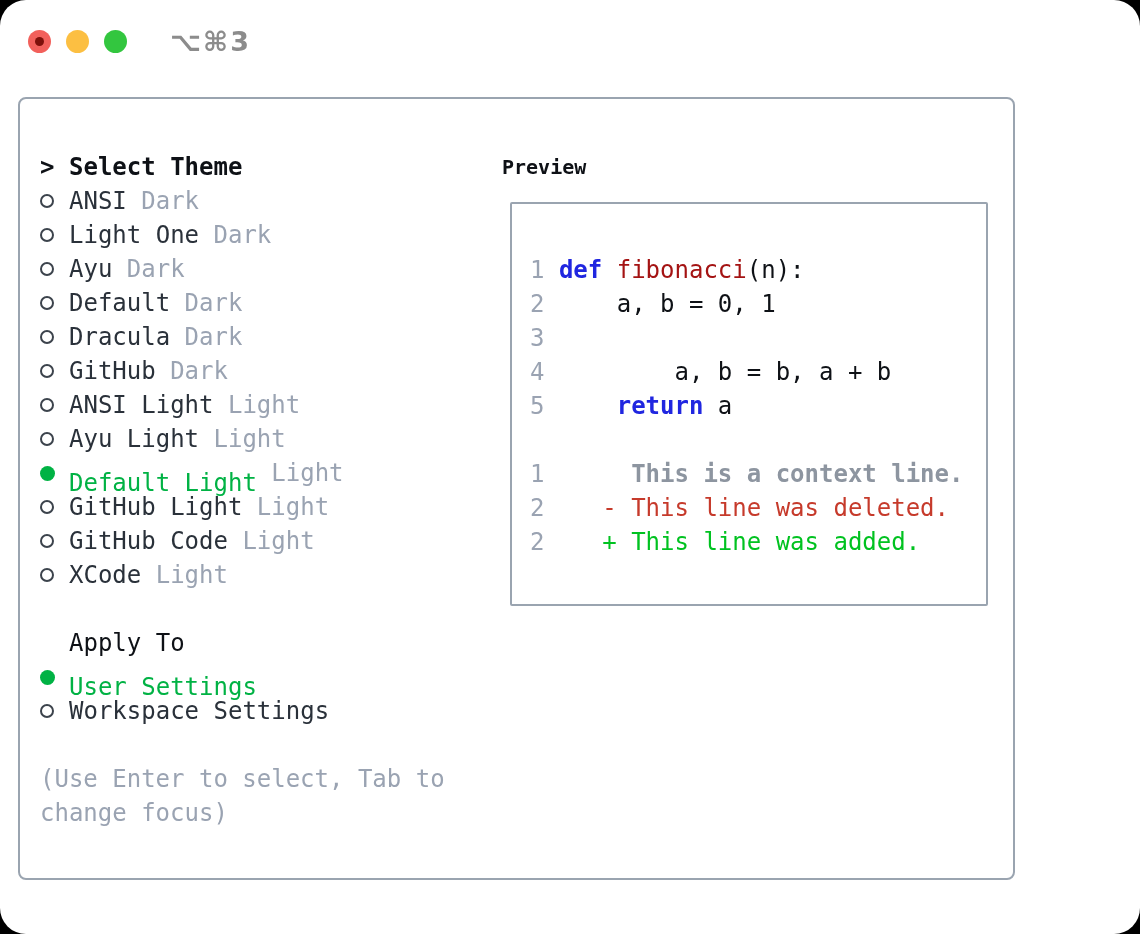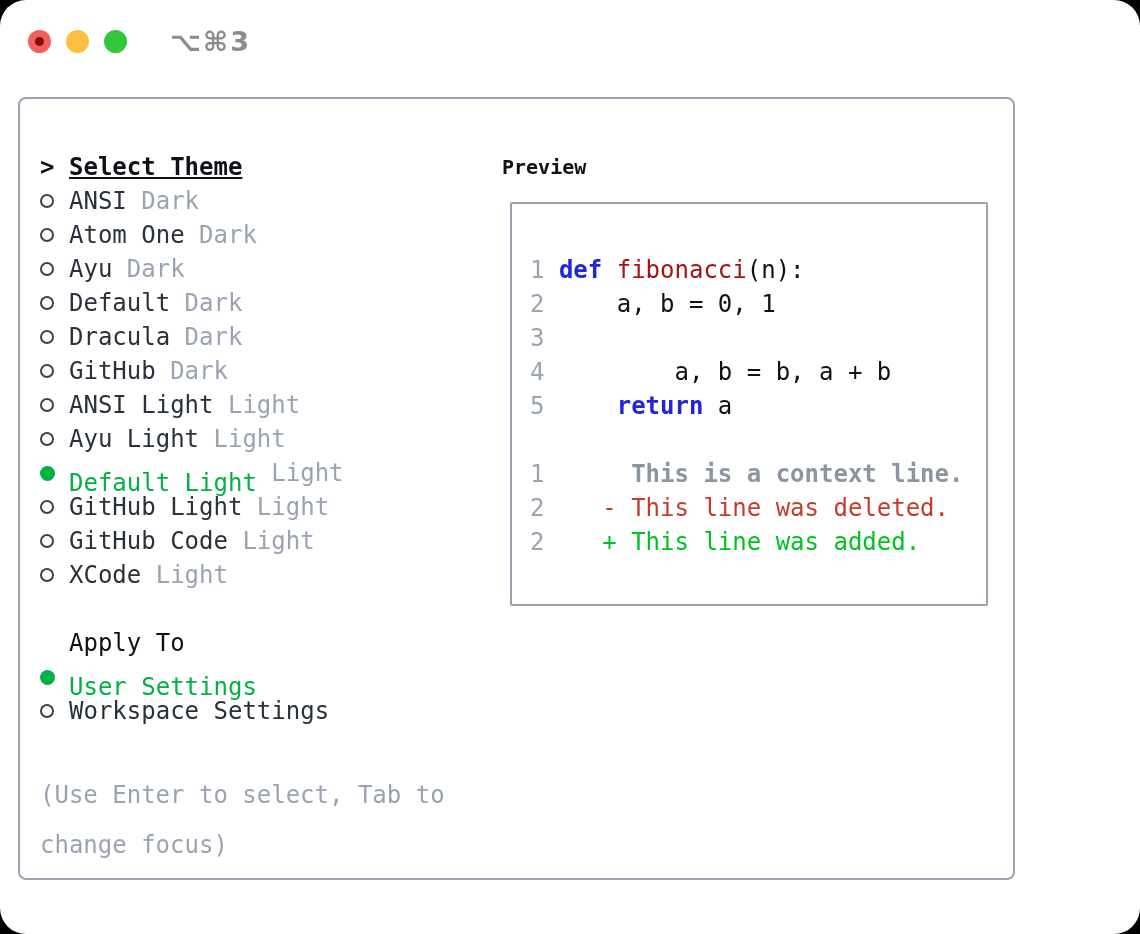--- a/index.html
+++ b/index.html
@@ -25,27 +25,27 @@
 
   .panel{position:absolute;left:18px;top:97px;width:997px;height:783px;border:2px solid var(--border);border-radius:8px;background:var(--window);}
 
   .left-col{position:absolute;left:20px;top:51px;font-size:24px;line-height:34px;color:var(--name);}
   .row{display:flex;align-items:center;height:34px;white-space:pre;}
   .row.blank{height:34px;}
   .marker{display:inline-flex;width:29px;align-items:center;flex:none;}
   .caret{font-weight:bold;color:var(--ink);}
   .dot{display:inline-block;width:14px;height:14px;border:2px solid var(--dot-border);border-radius:50%;}
   .dot.sel{width:15px;height:15px;border:none;background:var(--green);}
-  .h{font-weight:bold;color:var(--ink);text-decoration:underline;}
+  .h{font-weight:bold;color:var(--ink);}
   .h2{color:var(--ink);}
   .name{color:var(--name);}
   .name.sel{color:var(--green);margin-top:19px;}
   .tag{color:var(--muted);margin-left:1ch;}
   .hint{color:var(--muted);}
-  .hint div{height:34px;line-height:34px;white-space:pre;margin-top:16px;}
+  .hint div{height:34px;line-height:34px;white-space:pre;}
 
   .preview-label{position:absolute;left:482px;top:51px;height:34px;line-height:34px;font-size:20px;font-weight:bold;color:var(--ink);}
   .preview-box{position:absolute;left:490px;top:103px;width:478px;height:404px;border:2px solid var(--border);border-radius:2px;padding:49px 0 0 18px;overflow:hidden;}
   .crow{display:flex;height:34px;line-height:34px;font-size:24px;white-space:pre;}
   .lnum{display:inline-block;min-width:1ch;margin-right:1ch;color:var(--muted);flex:none;}
   .ctext{white-space:pre;color:var(--ink);}
   .tok-kw{color:var(--kw);font-weight:bold;}
   .tok-fn{color:var(--fn);}
   .tok-pl{color:var(--ink);}
   .d-context{color:var(--muted2);font-weight:bold;}
@@ -69,21 +69,21 @@
   <div class="panel">
 
     <div class="left-col">
       <div class="row">
         <span class="marker caret">&gt;</span>
         <span class="h">Select Theme</span>
       </div>
 
       <div id="theme-list">
           <div class="row"><span class="marker"><i class="dot"></i></span><span class="name">ANSI</span><span class="tag">Dark</span></div>
-          <div class="row"><span class="marker"><i class="dot"></i></span><span class="name">Atom One</span><span class="tag">Dark</span></div>
+          <div class="row"><span class="marker"><i class="dot"></i></span><span class="name">Light One</span><span class="tag">Dark</span></div>
           <div class="row"><span class="marker"><i class="dot"></i></span><span class="name">Ayu</span><span class="tag">Dark</span></div>
           <div class="row"><span class="marker"><i class="dot"></i></span><span class="name">Default</span><span class="tag">Dark</span></div>
           <div class="row"><span class="marker"><i class="dot"></i></span><span class="name">Dracula</span><span class="tag">Dark</span></div>
           <div class="row"><span class="marker"><i class="dot"></i></span><span class="name">GitHub</span><span class="tag">Dark</span></div>
           <div class="row"><span class="marker"><i class="dot"></i></span><span class="name">ANSI Light</span><span class="tag">Light</span></div>
           <div class="row"><span class="marker"><i class="dot"></i></span><span class="name">Ayu Light</span><span class="tag">Light</span></div>
           <div class="row"><span class="marker"><i class="dot sel"></i></span><span class="name sel">Default Light</span><span class="tag">Light</span></div>
           <div class="row"><span class="marker"><i class="dot"></i></span><span class="name">GitHub Light</span><span class="tag">Light</span></div>
           <div class="row"><span class="marker"><i class="dot"></i></span><span class="name">GitHub Code</span><span class="tag">Light</span></div>
           <div class="row"><span class="marker"><i class="dot"></i></span><span class="name">XCode</span><span class="tag">Light</span></div>

